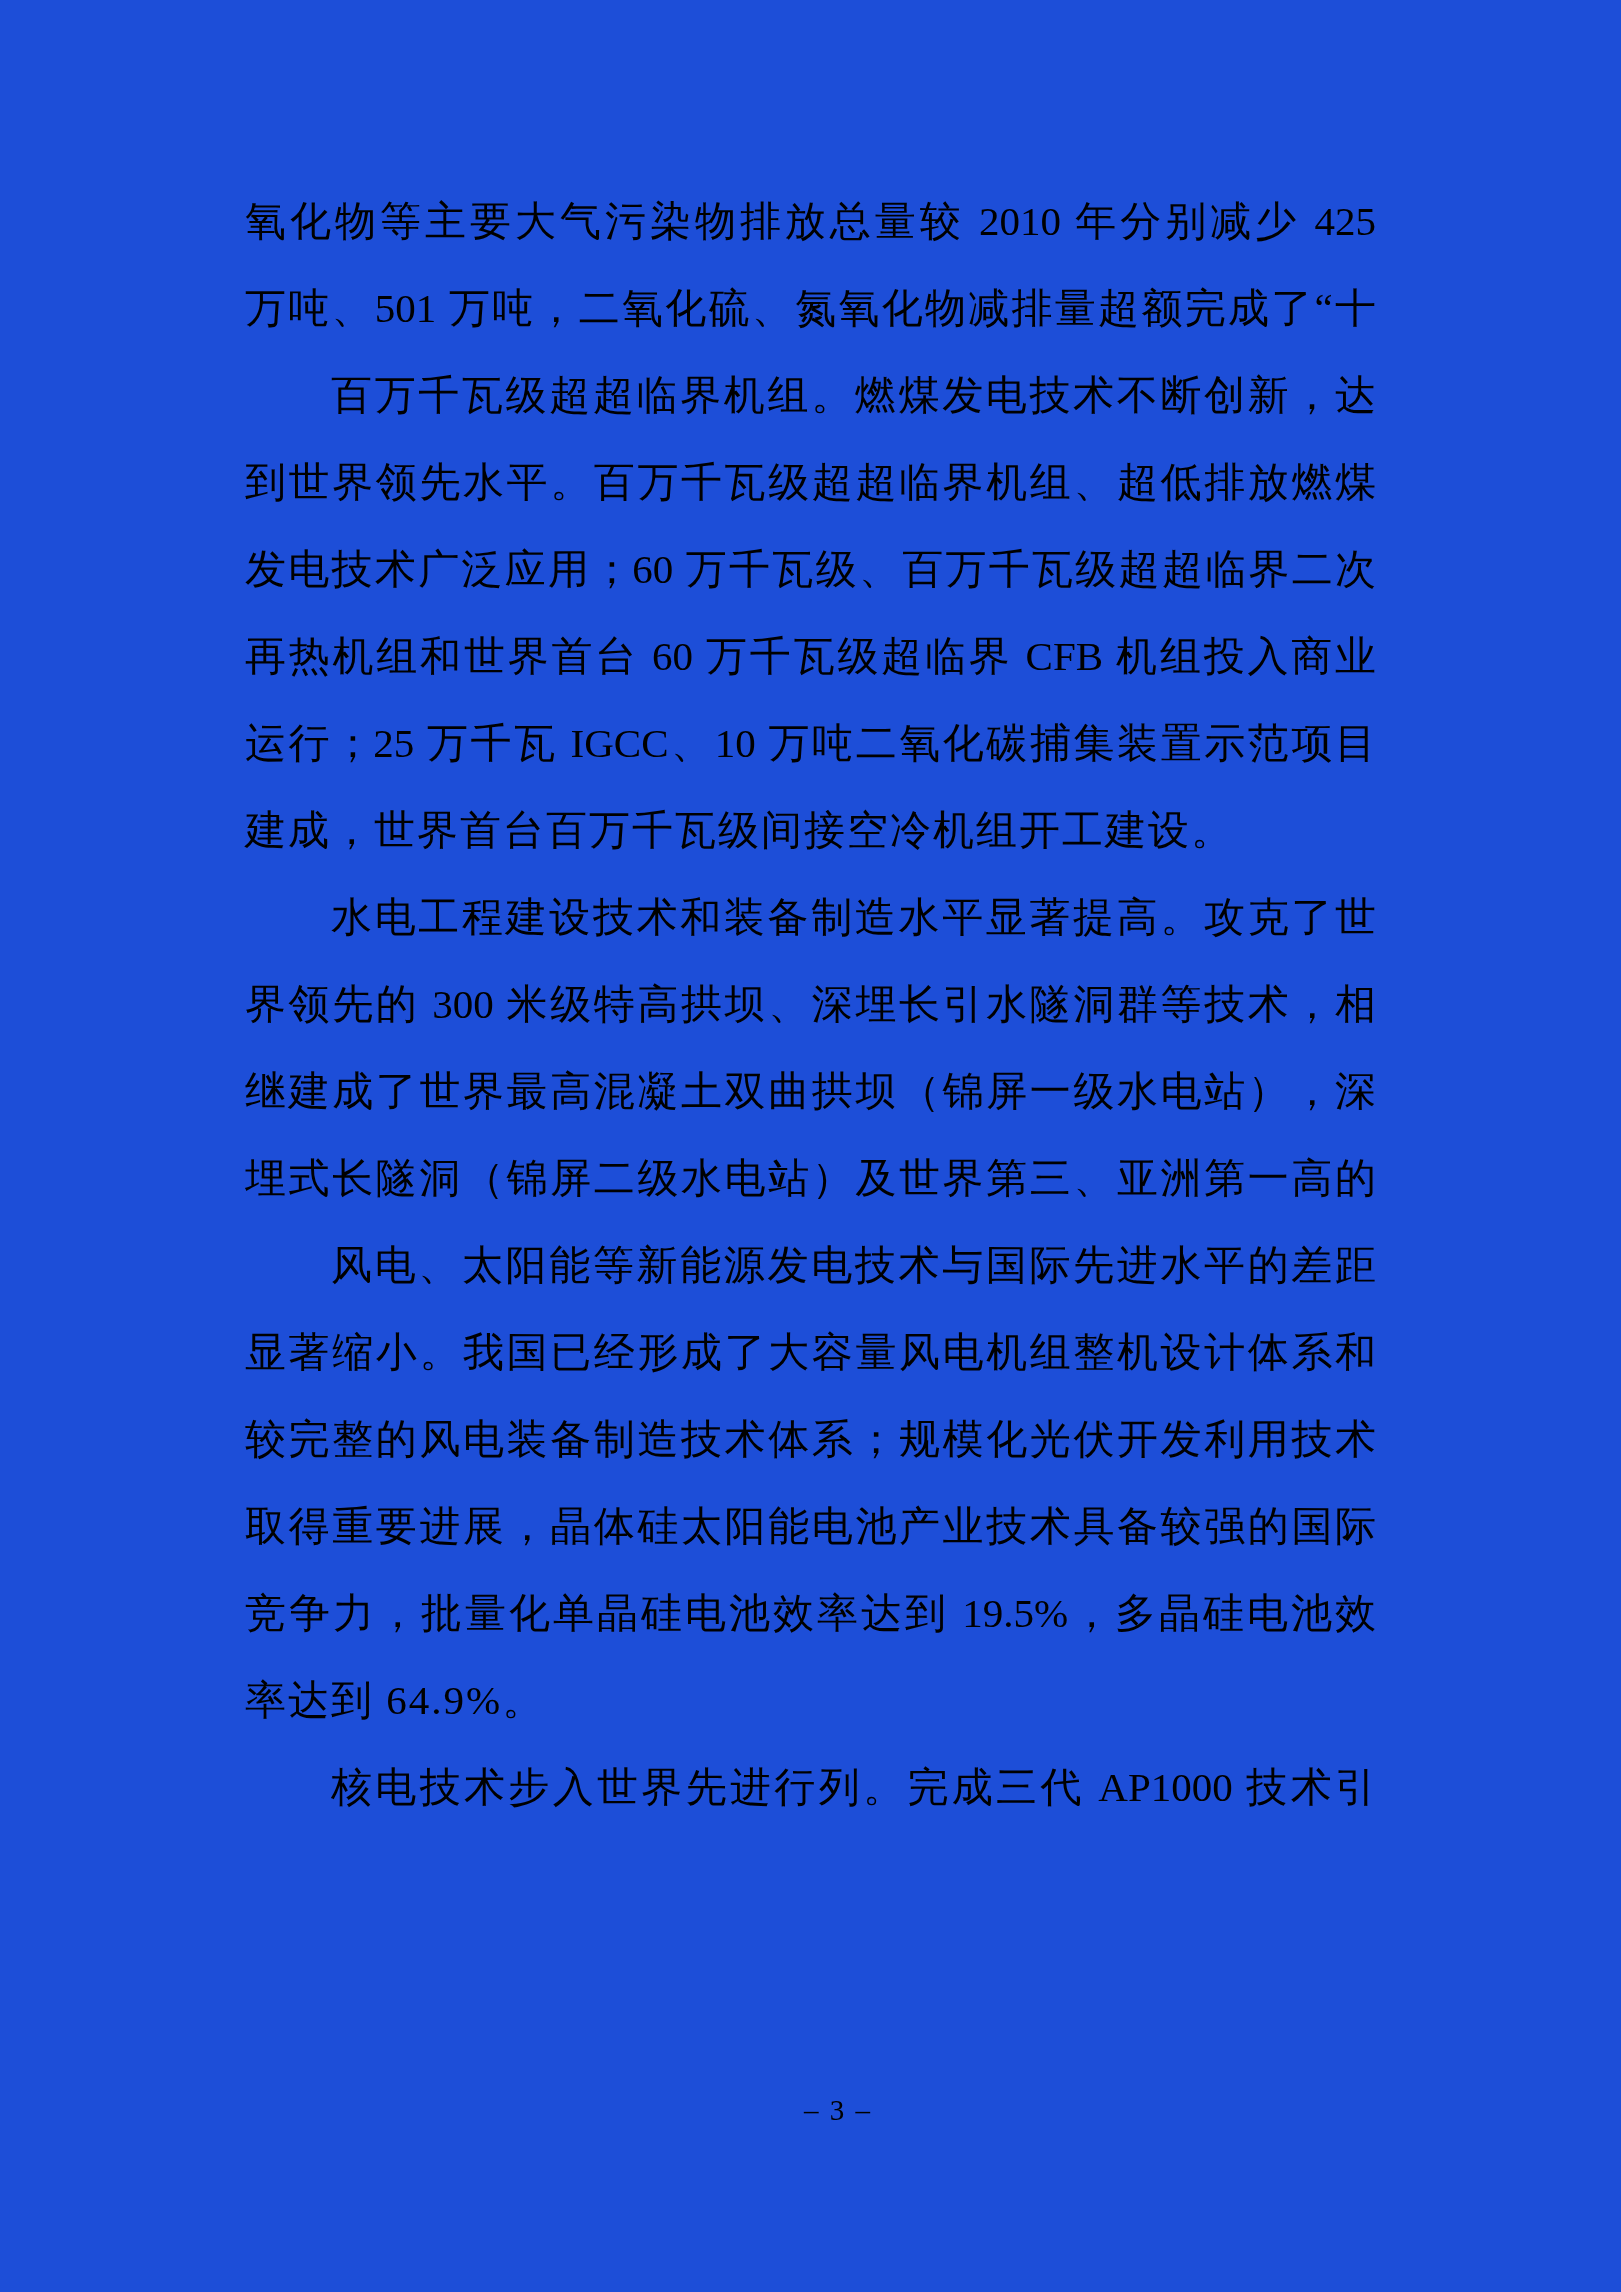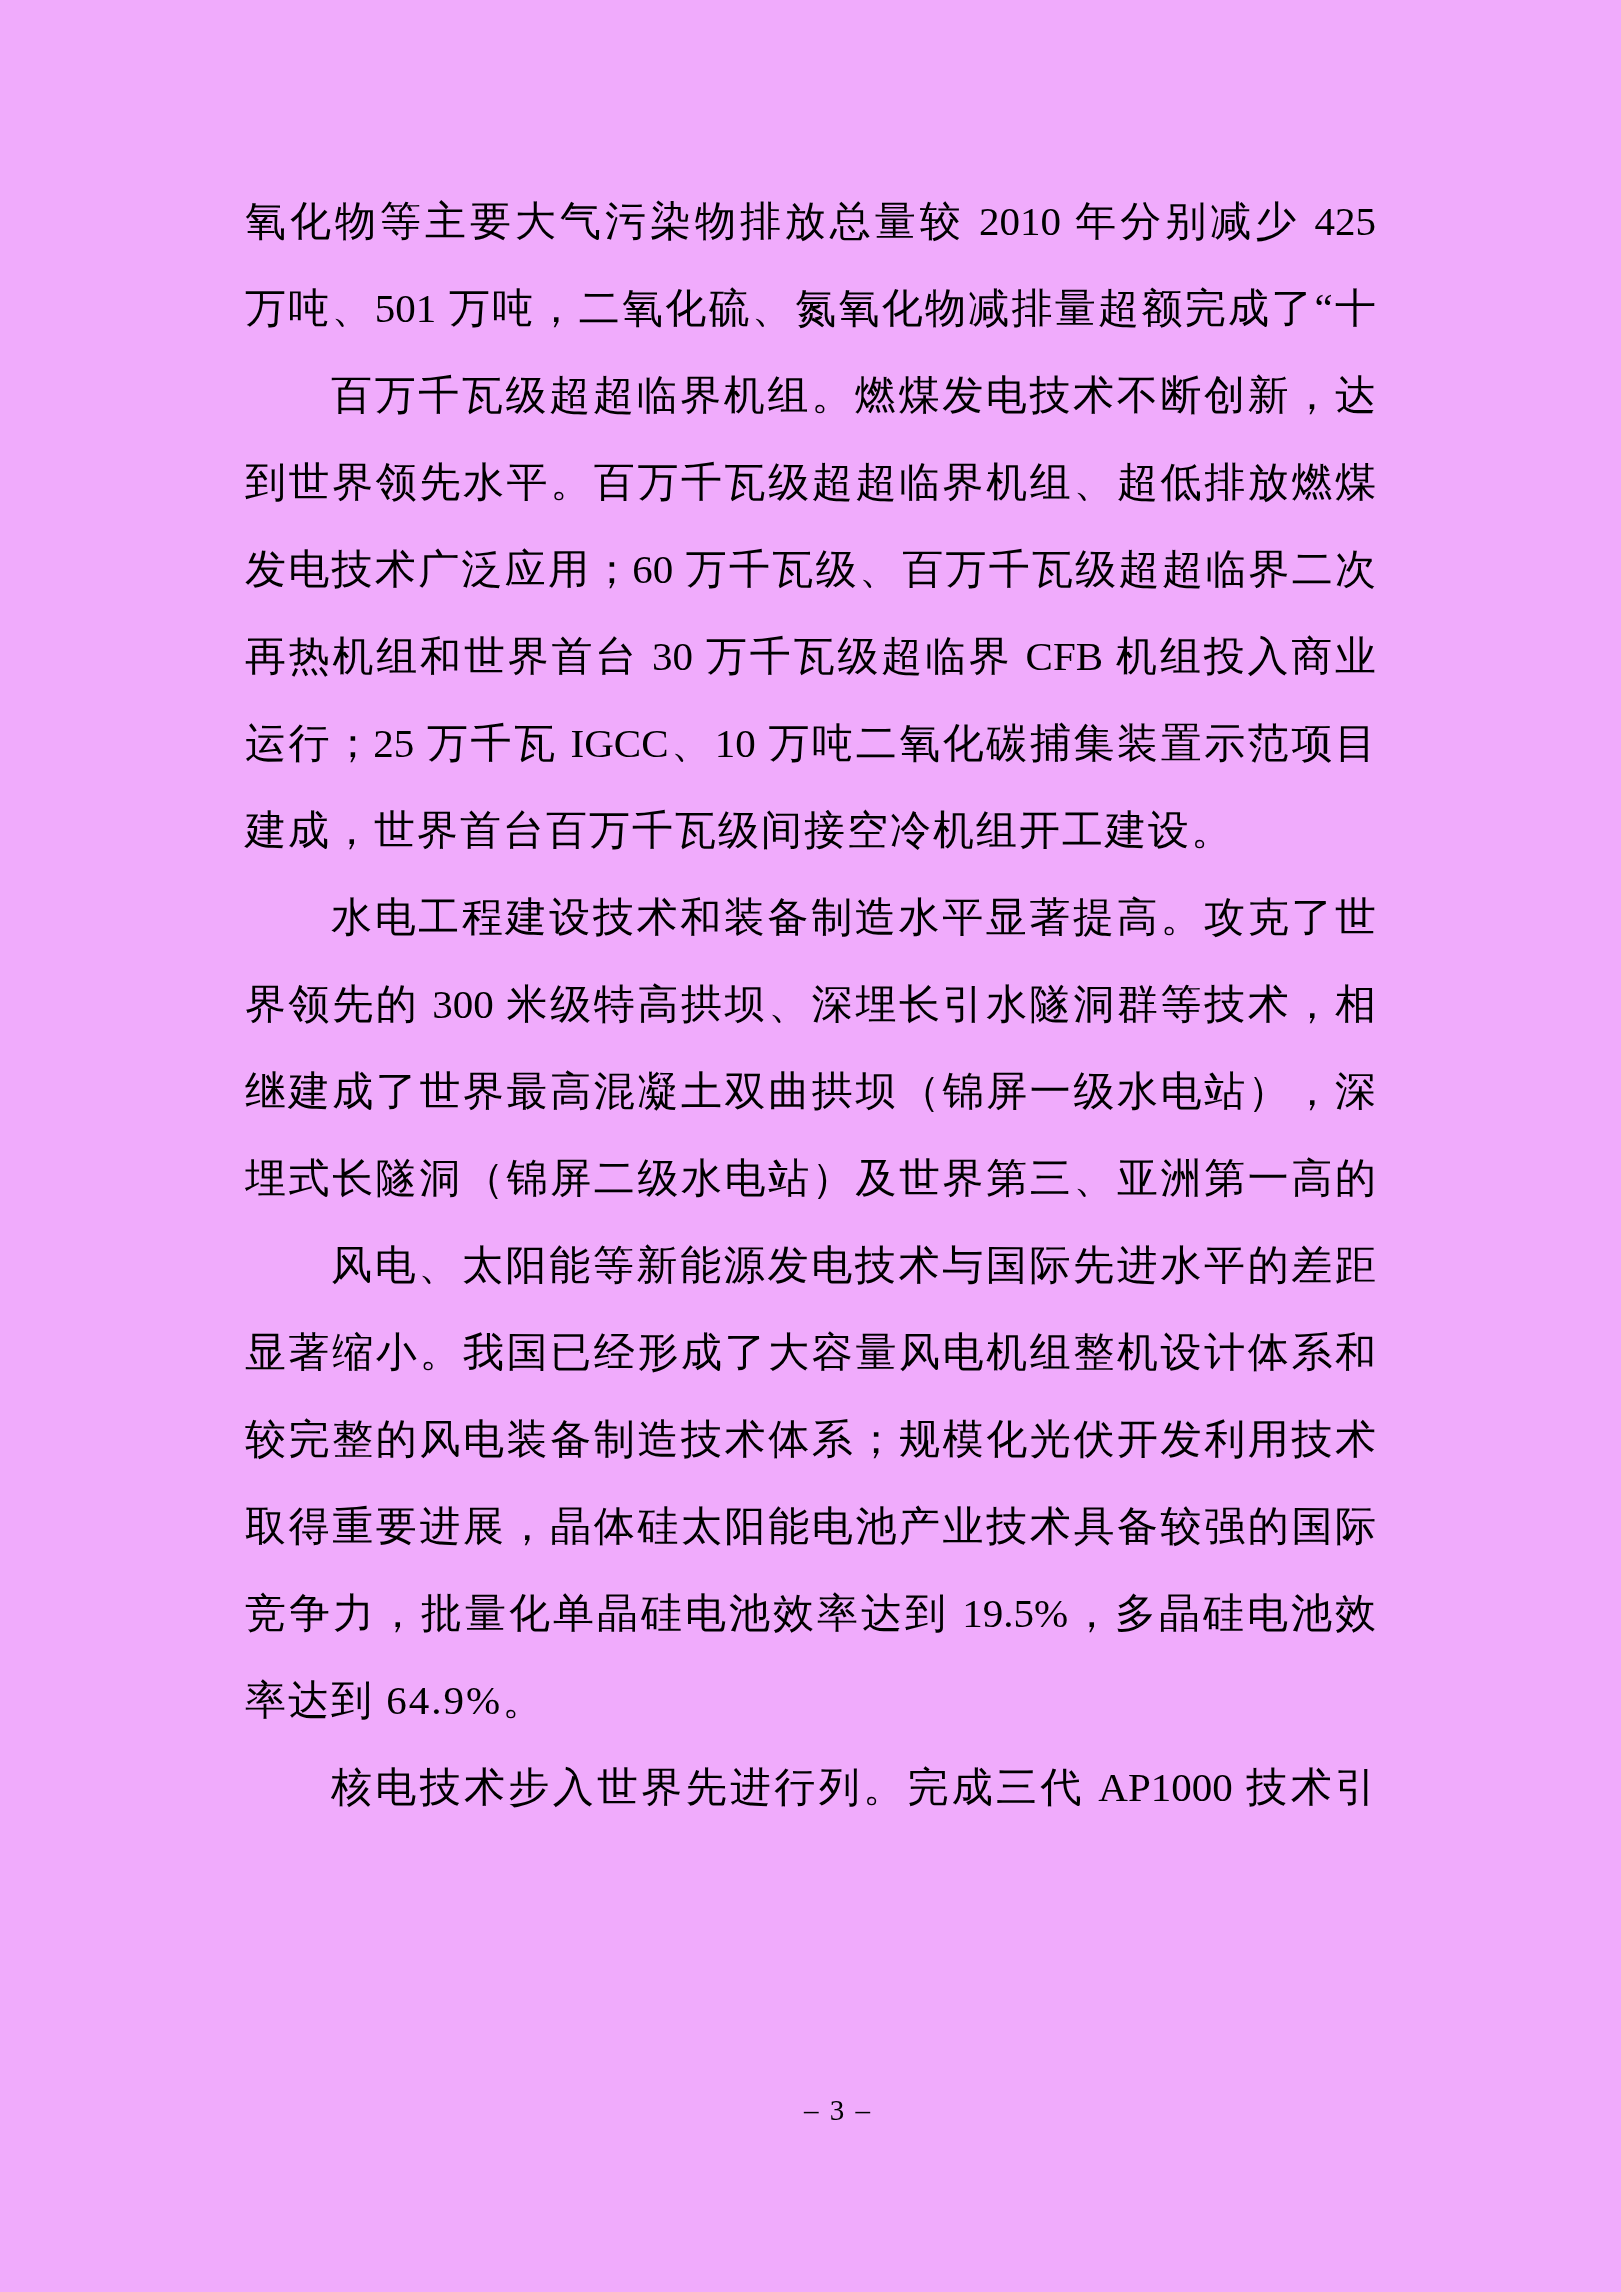--- a/index.html
+++ b/index.html
@@ -4,21 +4,21 @@
 <style>
   html, body {
     margin: 0;
     padding: 0;
     background: #ffffff;
   }
   .page {
     position: relative;
     width: 1621px;
     height: 2293px;
-    background: #f0abfc;
+    background: #1d4ed8;
     color: #000000;
     font-family: "Liberation Serif", "DejaVu Serif", serif;
     overflow: hidden;
   }
   .text-block {
     position: absolute;
     left: 245px;
     top: 178px;
     width: 1131px;
   }
@@ -57,21 +57,21 @@
 <body>
 
 <div class="page">
 
   <div class="text-block">
     <div class="line">氧化物等主要大气污染物排放总量较 2010 年分别减少 425</div>
     <div class="line">万吨、501 万吨，二氧化硫、氮氧化物减排量超额完成了“十</div>
     <div class="line indent">百万千瓦级超超临界机组。燃煤发电技术不断创新，达</div>
     <div class="line">到世界领先水平。百万千瓦级超超临界机组、超低排放燃煤</div>
     <div class="line">发电技术广泛应用；60 万千瓦级、百万千瓦级超超临界二次</div>
-    <div class="line">再热机组和世界首台 30 万千瓦级超临界 CFB 机组投入商业</div>
+    <div class="line">再热机组和世界首台 60 万千瓦级超临界 CFB 机组投入商业</div>
     <div class="line">运行；25 万千瓦 IGCC、10 万吨二氧化碳捕集装置示范项目</div>
     <div class="line para-end">建成，世界首台百万千瓦级间接空冷机组开工建设。</div>
     <div class="line indent">水电工程建设技术和装备制造水平显著提高。攻克了世</div>
     <div class="line">界领先的 300 米级特高拱坝、深埋长引水隧洞群等技术，相</div>
     <div class="line">继建成了世界最高混凝土双曲拱坝（锦屏一级水电站），深</div>
     <div class="line">埋式长隧洞（锦屏二级水电站）及世界第三、亚洲第一高的</div>
     <div class="line indent">风电、太阳能等新能源发电技术与国际先进水平的差距</div>
     <div class="line">显著缩小。我国已经形成了大容量风电机组整机设计体系和</div>
     <div class="line">较完整的风电装备制造技术体系；规模化光伏开发利用技术</div>
     <div class="line">取得重要进展，晶体硅太阳能电池产业技术具备较强的国际</div>

